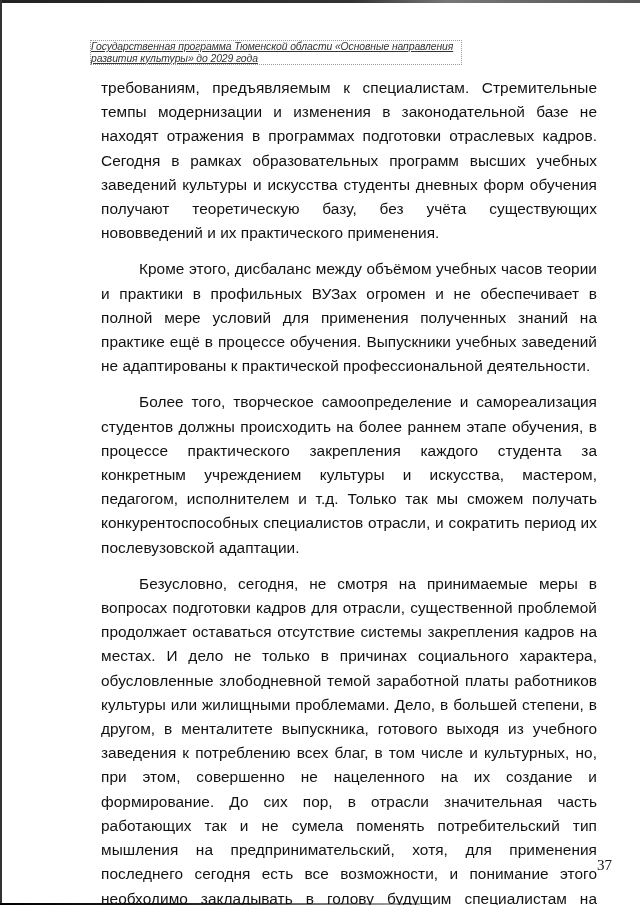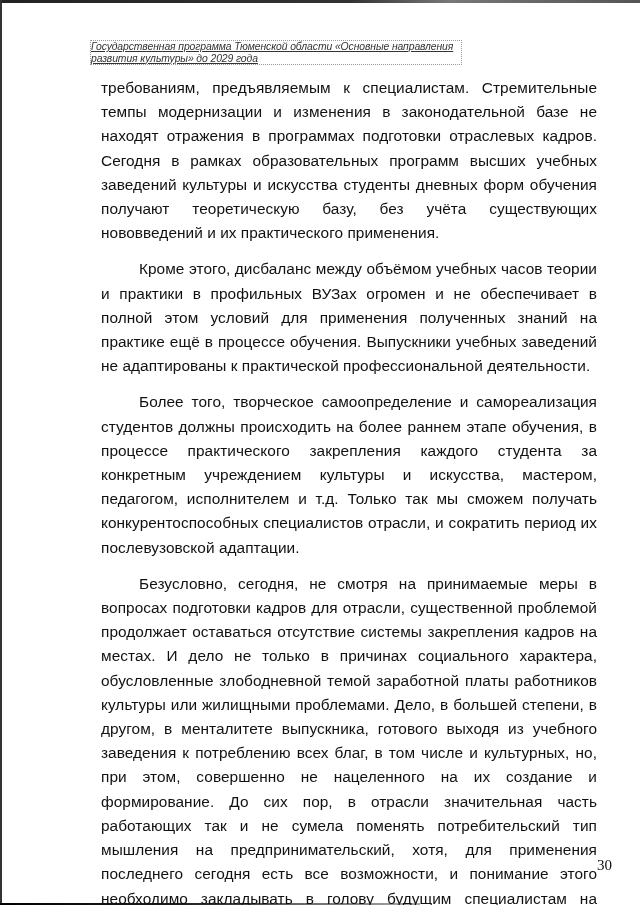--- a/index.html
+++ b/index.html
@@ -79,19 +79,19 @@
 
 <div class="scan-edge-top"></div>
 <div class="scan-edge-left"></div>
 <div class="scan-edge-bottom"></div>
 
 <div class="page">
   <div class="running-header">Государственная программа Тюменской области «Основные направления развития культуры» до 2029 года</div>
 
   <div class="body-text">
     <p>требованиям, предъявляемым к специалистам. Стремительные темпы модернизации и изменения в законодательной базе не находят отражения в программах подготовки отраслевых кадров. Сегодня в рамках образовательных программ высших учебных заведений культуры и искусства студенты дневных форм обучения получают теоретическую базу, без учёта существующих нововведений и их практического применения.</p>
-    <p class="indent">Кроме этого, дисбаланс между объёмом учебных часов теории и практики в профильных ВУЗах огромен и не обеспечивает в полной этом условий для применения полученных знаний на практике ещё в процессе обучения. Выпускники учебных заведений не адаптированы к практической профессиональной деятельности.</p>
+    <p class="indent">Кроме этого, дисбаланс между объёмом учебных часов теории и практики в профильных ВУЗах огромен и не обеспечивает в полной мере условий для применения полученных знаний на практике ещё в процессе обучения. Выпускники учебных заведений не адаптированы к практической профессиональной деятельности.</p>
     <p class="indent">Более того, творческое самоопределение и самореализация студентов должны происходить на более раннем этапе обучения, в процессе практического закрепления каждого студента за конкретным учреждением культуры и искусства, мастером, педагогом, исполнителем и т.д.  Только так мы сможем получать конкурентоспособных специалистов отрасли, и сократить период их послевузовской адаптации.</p>
     <p class="indent">Безусловно, сегодня, не смотря на принимаемые меры в вопросах подготовки кадров для отрасли, существенной проблемой продолжает оставаться отсутствие системы закрепления кадров на местах. И дело не только в причинах социального характера, обусловленные злободневной темой заработной платы работников культуры или жилищными проблемами. Дело, в большей степени, в другом, в менталитете выпускника, готового выходя из учебного заведения к потреблению всех благ, в том числе и культурных, но, при этом, совершенно не нацеленного на их создание и формирование. До сих пор, в отрасли значительная часть работающих так и не сумела поменять потребительский тип мышления на предпринимательский, хотя, для применения последнего сегодня есть все возможности, и понимание этого необходимо закладывать в голову будущим специалистам на протяжении всего периода обучения, подкрепляя положительными практическими примерами. И с этой целью необходимо привлекать соответствующие кадры, возможно из числа практикующих специалистов и руководителей.</p>
   </div>
 </div>
 
-<div class="page-number">30</div>
+<div class="page-number">37</div>
 
 </body></html>

